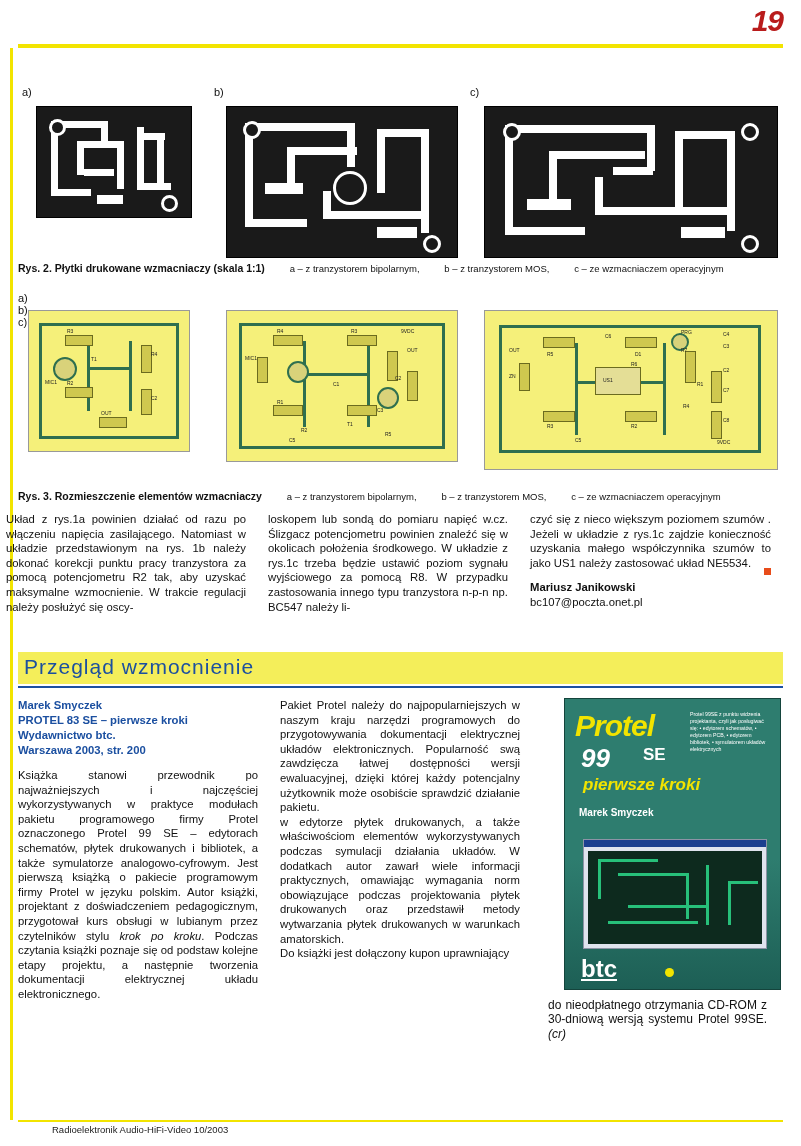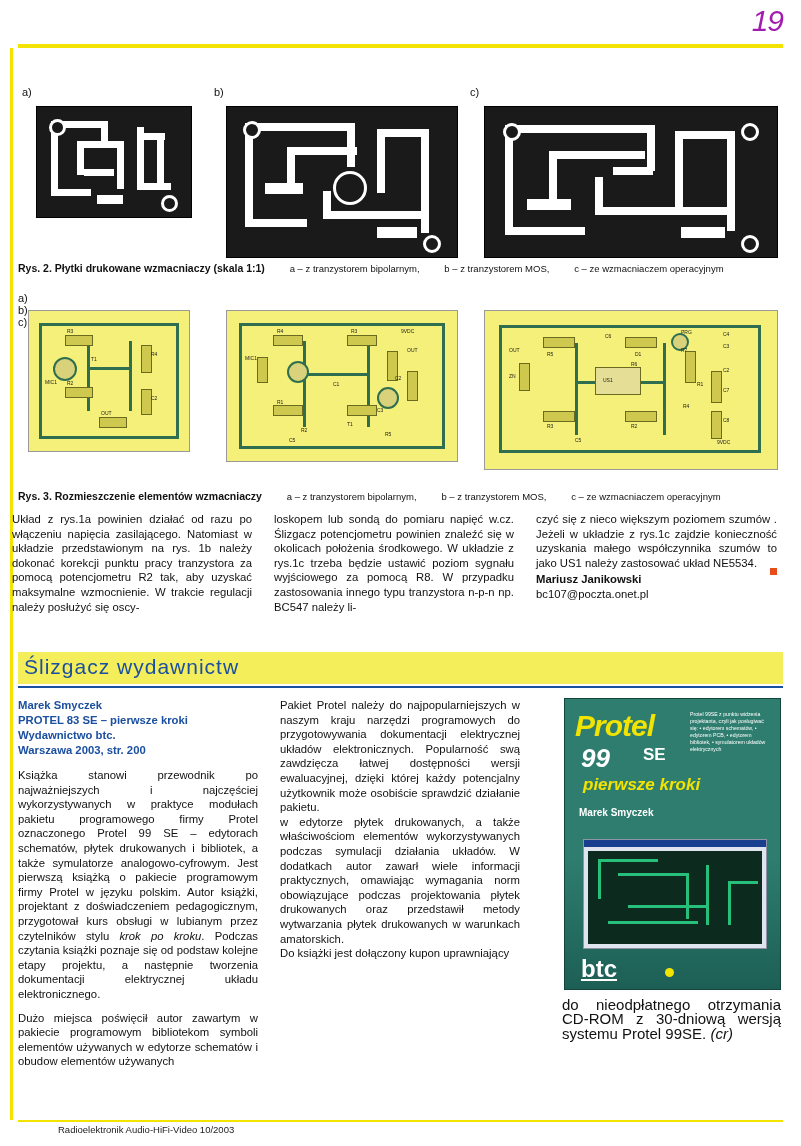--- a/index.html
+++ b/index.html
@@ -10,21 +10,21 @@
     color:#111;
     position:relative;
     overflow:hidden;
   }
   
   .page-band{
     position:absolute;left:0;top:0;width:801px;height:46px;background:#fff;
   }
   .page-num{
     position:absolute;right:18px;top:4px;
-    font-size:30px;font-weight:normal;color:#a21caf;font-style:italic;
+    font-size:30px;font-weight:bold;color:#b91c1c;font-style:italic;
     letter-spacing:-1px;
   }
   .top-rule{
     position:absolute;left:18px;top:44px;width:765px;height:4px;background:#f2e400;
   }
   
   .fig2{
     position:absolute;left:18px;top:72px;width:765px;height:200px;
   }
   .fig2 .lbl{position:absolute;font-size:11px;}
@@ -51,30 +51,30 @@
   .sch .comp{position:absolute;background:#cfc84f;border:1px solid #6b6b1f;}
   .sch .dot{position:absolute;background:#2f6f4f;border-radius:50%;}
   .sch .tx{position:absolute;font-size:5px;color:#222;}
   .cap3{
     position:absolute;left:18px;top:490px;width:765px;font-size:10px;
   }
   .cap3 .bold{font-weight:bold;font-size:10.5px;}
   .cap3 .sub{font-size:9.5px;}
   
   .cols{
-    position:absolute;left:12px;top:512px;width:765px;height:120px;
+    position:absolute;left:6px;top:512px;width:765px;height:120px;
   }
   .col{
     position:absolute;top:0;width:240px;font-size:11.3px;line-height:14.6px;
     text-align:justify;
   }
   .col.c1{left:0;}
   .col.c2{left:262px;}
   .col.c3{left:524px;width:241px;}
-  .sig{font-weight:bold;margin-top:2px;}
+  .sig{font-weight:bold;margin-top:10px;}
   .sig2{font-weight:normal;}
   .sq{
     position:absolute;right:0;top:56px;width:7px;height:7px;background:#e84c1a;
   }
   
   .band{
     position:absolute;left:18px;top:652px;width:765px;height:32px;background:#f4ee5a;
   }
   .band .title{
     position:absolute;left:6px;top:3px;font-size:21px;color:#1b4fa0;
@@ -131,30 +131,30 @@
   .cover .shot .canvas{position:absolute;left:4px;top:11px;right:4px;bottom:4px;background:#0d2a1e;}
   .cover .shot .canvas .t{position:absolute;background:#27c07a;}
   .cover .btc{
     position:absolute;left:16px;bottom:6px;font-size:24px;font-weight:bold;color:#ffffff;text-decoration:underline;
   }
   .cover .btcdot{
     position:absolute;left:100px;bottom:12px;width:9px;height:9px;border-radius:50%;
     background:#f2e400;
   }
   .tailcol{
-    position:absolute;left:544px;top:300px;width:219px;font-size:15px;
+    position:absolute;left:530px;top:300px;width:219px;font-size:12px;
     line-height:14.4px;text-align:justify;
   }
   .cr{font-style:italic;}
   
   .foot-rule{
     position:absolute;left:18px;top:1120px;width:765px;height:2px;background:#f2e400;
   }
   .footer{
-    position:absolute;left:58px;top:1124px;font-size:9.5px;color:#222;
+    position:absolute;left:52px;top:1124px;font-size:9.5px;color:#222;
   }
   .side-rule{
     position:absolute;left:10px;top:48px;width:3px;height:1072px;background:#f2e400;
   }
 </style>
 </head>
 <body>
 
 <div class="page-band">
   <div class="page-num">19</div>
@@ -348,33 +348,32 @@
   <div class="col c2">loskopem lub sondą do pomiaru napięć w.cz. Ślizgacz potencjometru powinien znaleźć się w okolicach położenia środkowego. W układzie z rys.1c trzeba będzie ustawić poziom sygnału wyjściowego za pomocą R8. W przypadku zastosowania innego typu tranzystora n-p-n np. BC547 należy li-</div>
   <div class="col c3">
     <span>czyć się z nieco większym poziomem szumów . Jeżeli w układzie z rys.1c zajdzie konieczność uzyskania małego współczynnika szumów to jako US1 należy zastosować układ NE5534.</span>
     <div class="sig">Mariusz Janikowski</div>
     <div class="sig2">bc107@poczta.onet.pl</div>
     <div class="sq"></div>
   </div>
 </div>
 
 <div class="band">
-  <div class="title">Ślizgacz  wydawnictw</div>
+  <div class="title">Przegląd  wzmocnienie</div>
 </div>
 <div class="band-rule"></div>
 
 <div class="rev">
 
   <div class="rcol r1">
     <div class="rhead">Marek Smyczek</div>
     <div class="rhead">PROTEL 83 SE – pierwsze kroki</div>
     <div class="rhead">Wydawnictwo btc.</div>
     <div class="rhead" style="margin-bottom:10px;">Warszawa 2003, str. 200</div>
     <p style="margin:0 0 9px 0;"><span>Książka stanowi przewodnik po najważniejszych i najczęściej wykorzystywanych w praktyce modułach pakietu programowego firmy Protel oznaczonego Protel 99 SE – edytorach schematów, płytek drukowanych i bibliotek, a także symulatorze analogowo-cyfrowym. Jest pierwszą książką o pakiecie programowym firmy Protel w języku polskim. Autor książki, projektant z doświadczeniem pedagogicznym, przygotował kurs obsługi w lubianym przez czytelników stylu </span><span class="ital">krok po kroku</span><span>. Podczas czytania książki poznaje się od podstaw kolejne etapy projektu, a następnie tworzenia dokumentacji elektrycznej układu elektronicznego.</span></p>
-    <p style="margin:0;">Dużo miejsca poświęcił autor zawartym w pakiecie programowym bibliotekom symboli elementów używanych w edytorze schematów i obudow elementów używanych</p>
   </div>
 
   <div class="rcol r2">
     <p style="margin:0;">Pakiet Protel należy do najpopularniejszych w naszym kraju narzędzi programowych do przygotowywania dokumentacji elektrycznej układów elektronicznych. Popularność swą zawdzięcza łatwej dostępności wersji ewaluacyjnej, dzięki której każdy potencjalny użytkownik może osobiście sprawdzić działanie pakietu.</p>
     <p style="margin:0 0 0 0;">w edytorze płytek drukowanych, a także właściwościom elementów wykorzystywanych podczas symulacji działania układów. W dodatkach autor zawarł wiele informacji praktycznych, omawiając wymagania norm obowiązujące podczas projektowania płytek drukowanych oraz przedstawił metody wytwarzania płytek drukowanych w warunkach amatorskich.</p>
     <p style="margin:0;">Do książki jest dołączony kupon uprawniający</p>
   </div>
 
   <div class="cover">
     <div class="pr">Protel</div>

